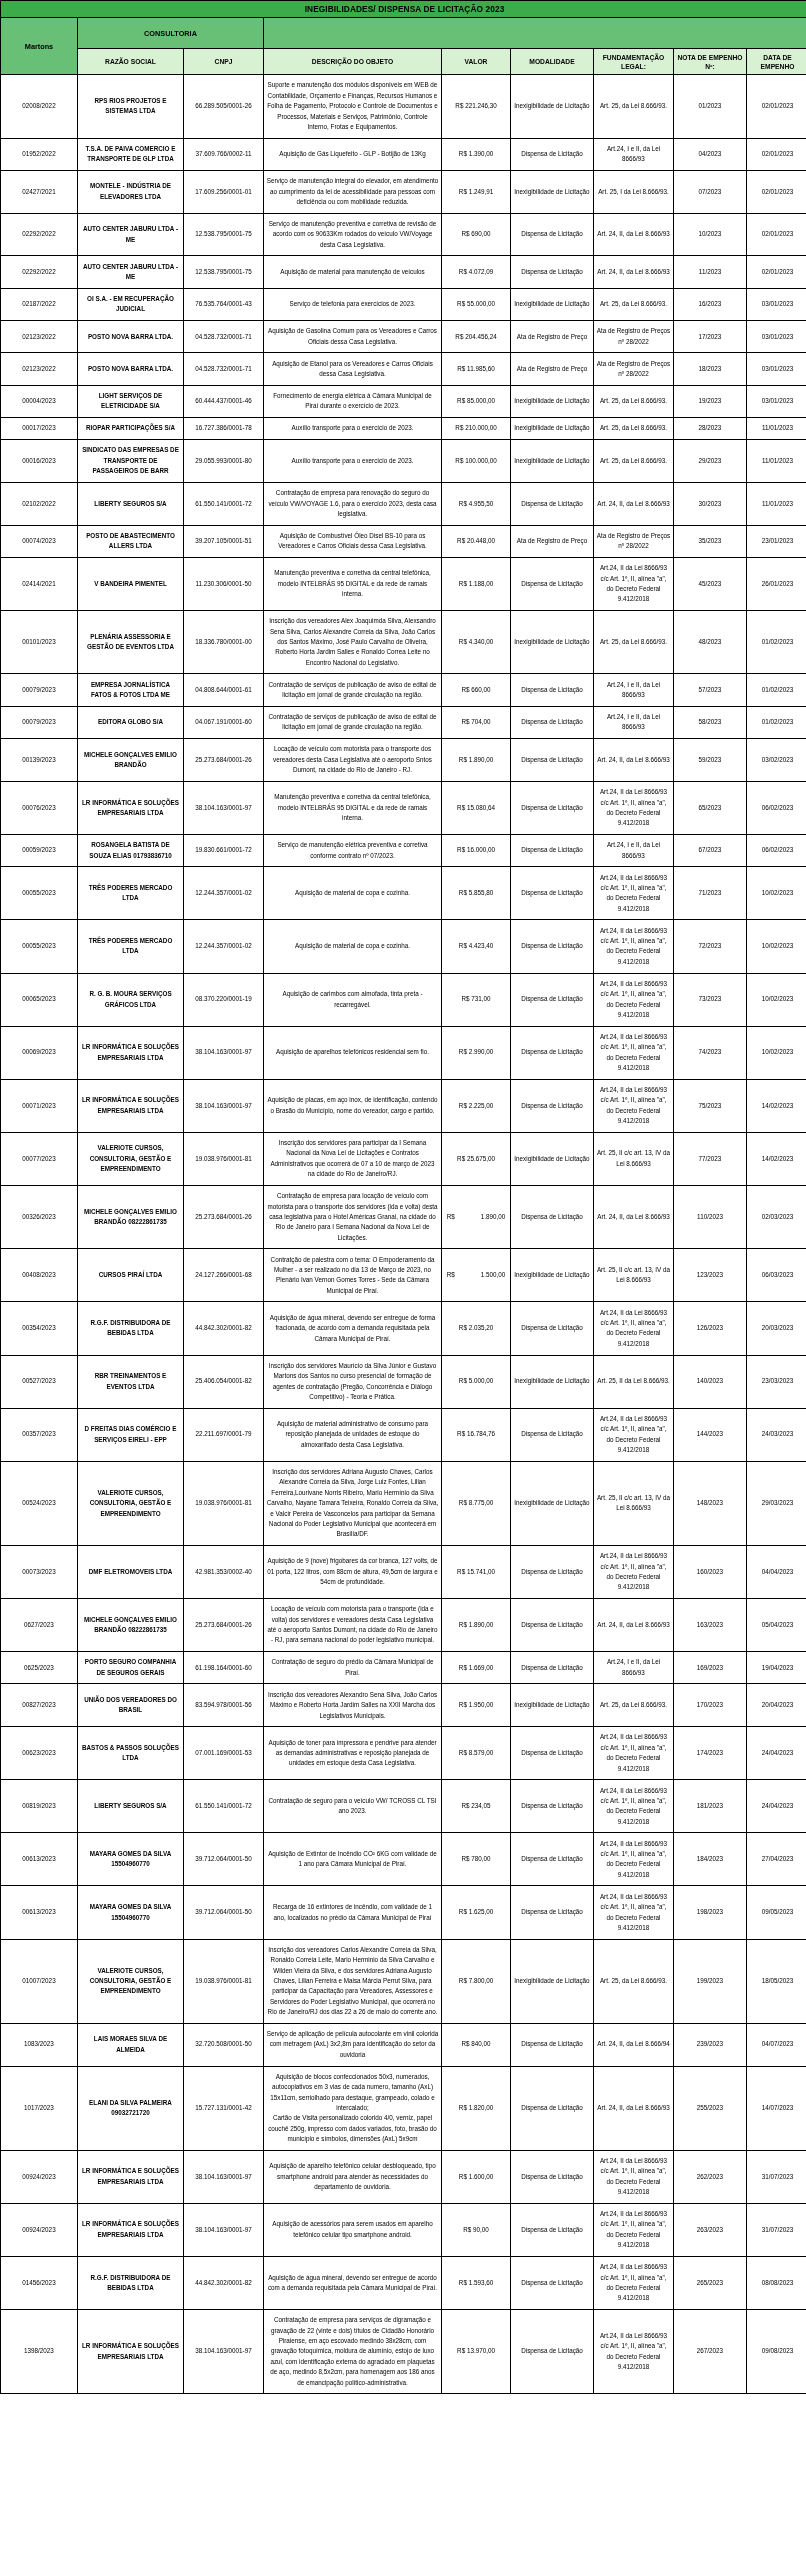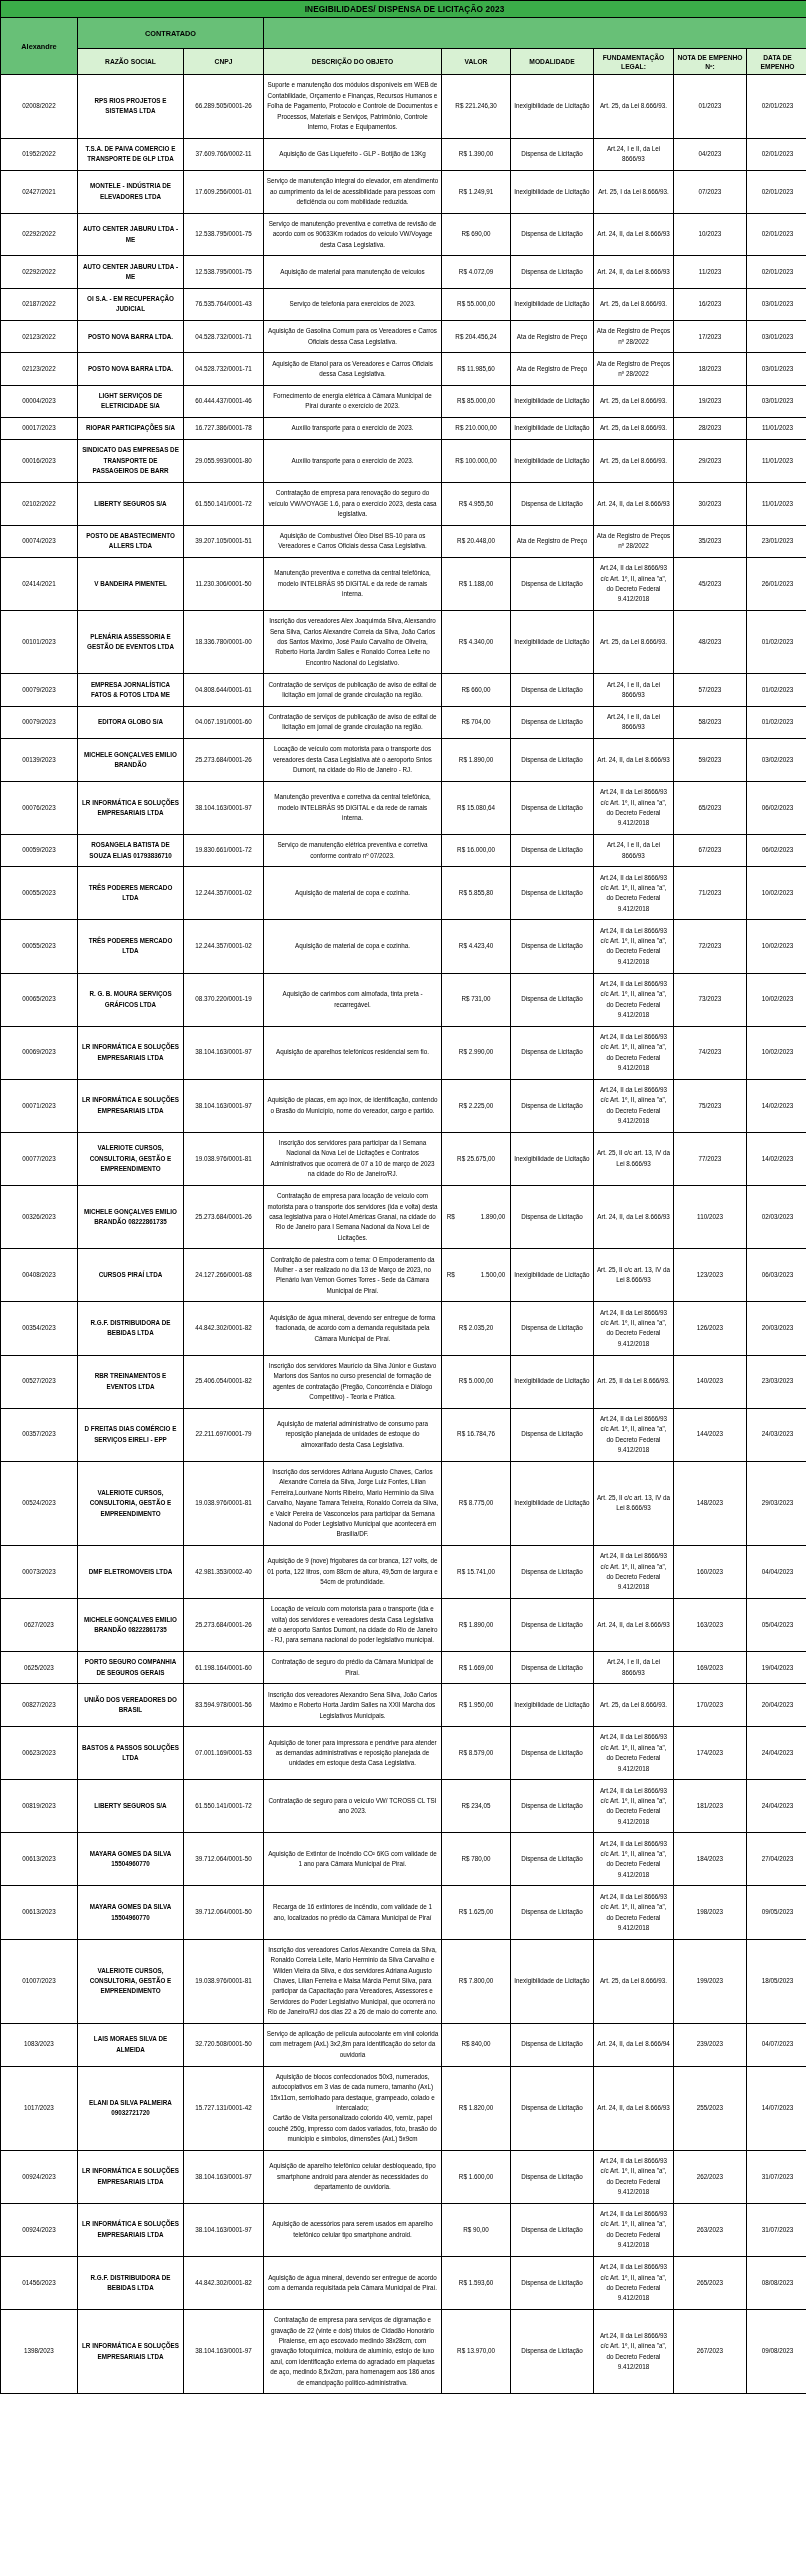--- a/index.html
+++ b/index.html
@@ -77,22 +77,22 @@
       <col style="width:83px">
       <col style="width:80px">
       <col style="width:73px">
       <col style="width:62px">
     </colgroup>
     <thead>
       <tr class="title-row">
         <th colspan="9">INEGIBILIDADES/ DISPENSA DE LICITAÇÃO 2023</th>
       </tr>
       <tr class="group-row">
-        <th rowspan="2">Alexandre</th>
-        <th colspan="2">CONTRATADO</th>
+        <th rowspan="2">Martons</th>
+        <th colspan="2">CONSULTORIA</th>
         <th colspan="6"></th>
       </tr>
       <tr class="sub-row">
         <th>RAZÃO SOCIAL</th>
         <th>CNPJ</th>
         <th>DESCRIÇÃO DO OBJETO</th>
         <th>VALOR</th>
         <th>MODALIDADE</th>
         <th>FUNDAMENTAÇÃO LEGAL:</th>
         <th>NOTA DE EMPENHO Nº:</th>

